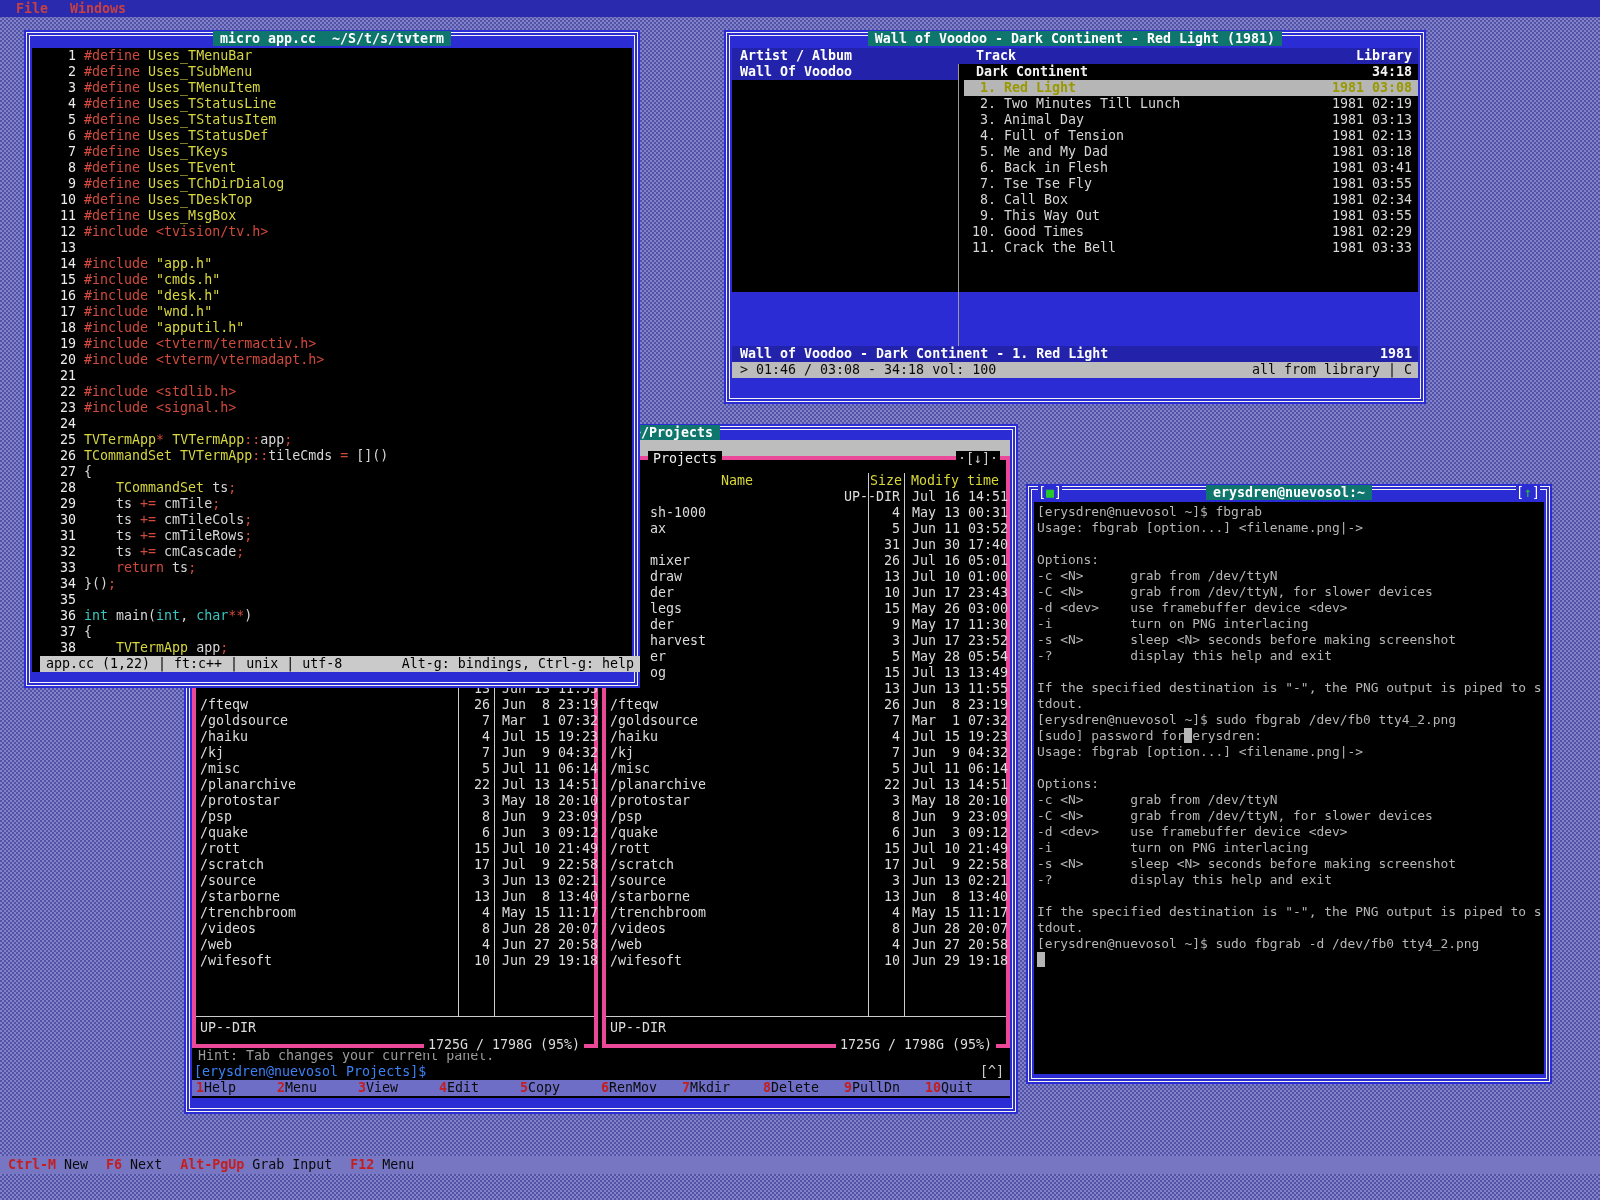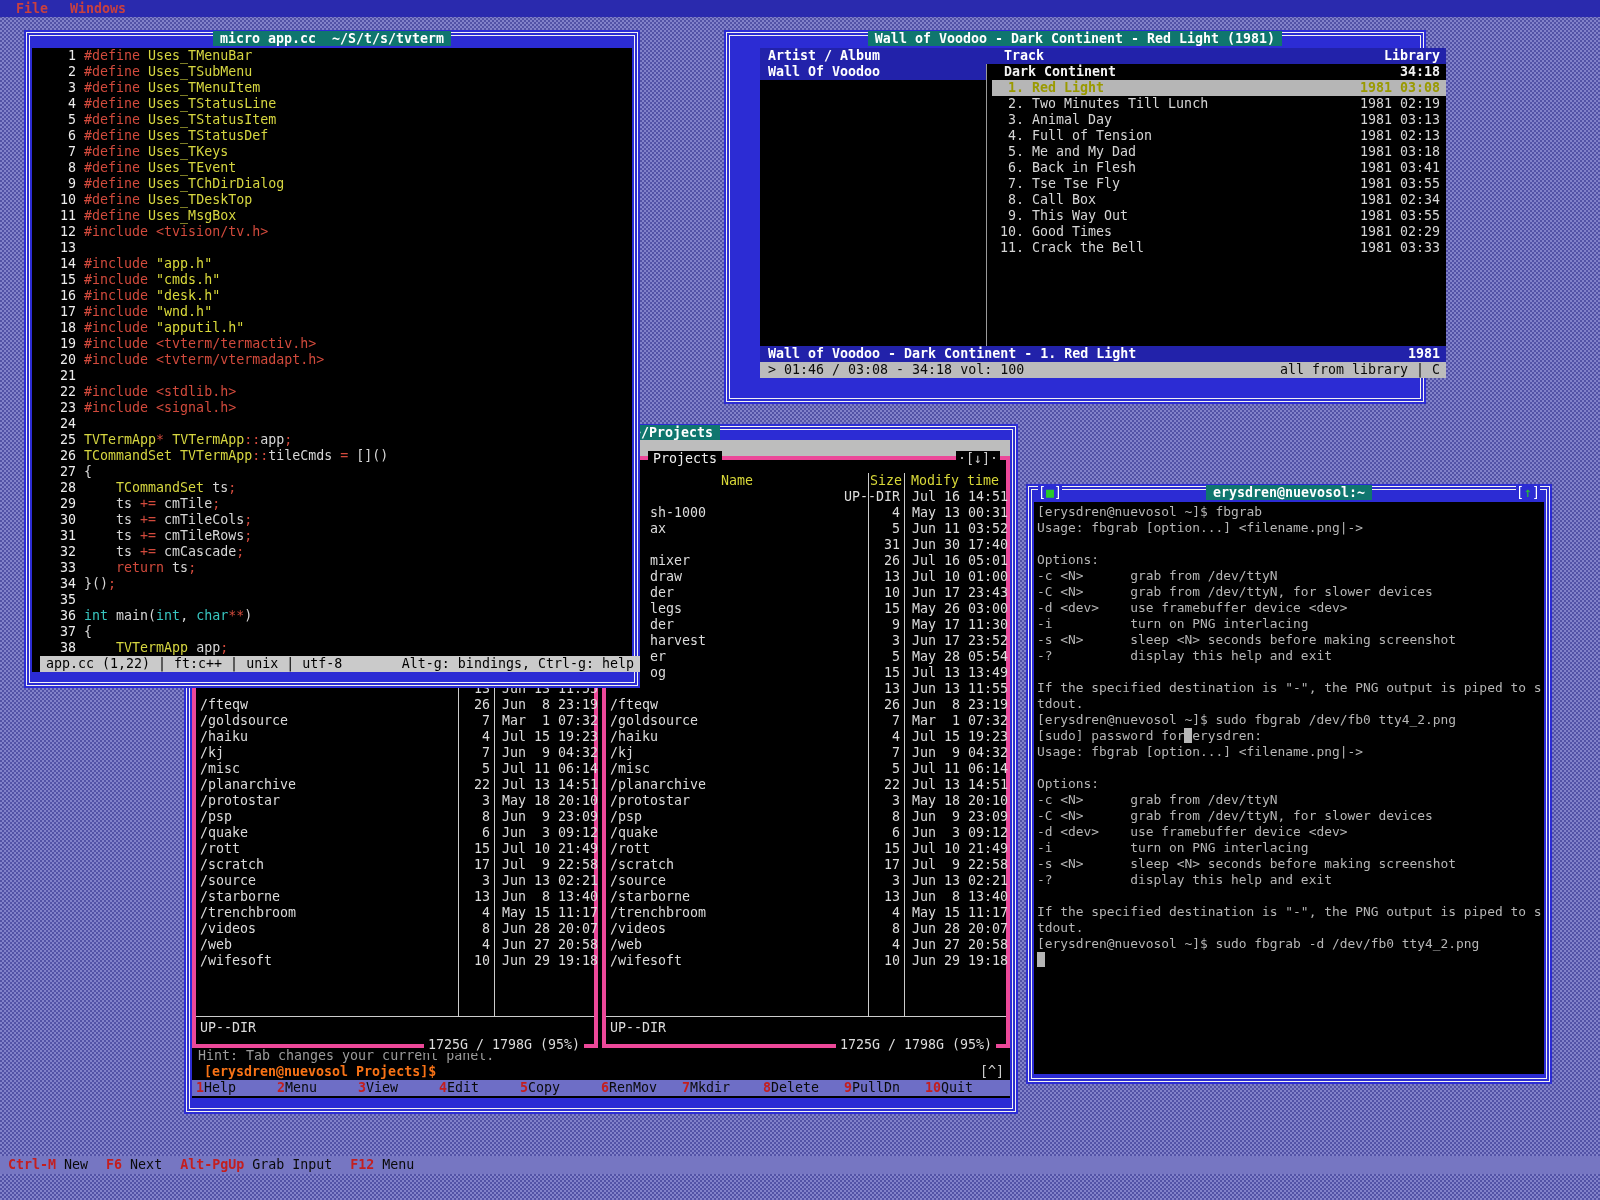--- a/index.html
+++ b/index.html
@@ -44,21 +44,21 @@
   .pp { color:#d24a3c; }
   .id { color:#d6d640; }
   .st { color:#dada3a; }
   .op { color:#d24a3c; }
   .ty { color:#38c6c0; }
   .mstatus { position:absolute; left:8px; bottom:0; width:100%; height:16px; background:#cacaca; color:#000;
     padding:0 6px; white-space:pre; display:flex; justify-content:space-between; }
 
   
   #win-cmus { left:724px; top:30px; width:702px; height:374px; z-index:12; }
-  #win-cmus .content { left:8px; top:18px; width:686px; height:330px;margin-left:28px; }
+  #win-cmus .content { left:8px; top:18px; width:686px; height:244px; }
   .chead { position:absolute; top:0; left:0; width:100%; height:16px; background:#2222aa; color:#fff; font-weight:bold; }
   .chead .c1 { position:absolute; left:8px; }
   .chead .c2 { position:absolute; left:244px; }
   .chead .c3 { position:absolute; right:6px; }
   .cartist { position:absolute; top:16px; left:0; width:226px; height:16px; background:#2222aa;
     color:#fff; font-weight:bold; padding-left:8px; }
   .calbum { position:absolute; top:16px; left:234px; right:0; height:16px; color:#f2f2f2; font-weight:bold; }
   .calbum .cab { position:absolute; left:10px; }
   .calbum .cat { position:absolute; right:6px; }
   .cdivider { position:absolute; left:226px; top:16px; width:1px; height:282px; background:#9a9a9a; }
@@ -88,21 +88,21 @@
   .sv1 { left:262px; } .sv2 { left:298px; }
   .rows { position:absolute; top:29px; left:0; right:0; }
   .mcrow { position:relative; height:16px; color:#dcdcdc; }
   .mcrow .n { position:absolute; left:4px;  width:254px; white-space:pre; overflow:hidden; }
   .mcrow .s { position:absolute; left:194px; width:100px; text-align:right; white-space:pre; }
   .mcrow .d { position:absolute; left:306px; white-space:pre; }
   .hsep { position:absolute; top:556px; left:0; right:0; height:1px; background:#cccccc; }
   .mini { position:absolute; top:560px; left:4px; color:#dcdcdc; }
   .disk { position:absolute; bottom:-9px; right:10px; background:#000; padding:0 4px; color:#dcdcdc; z-index:2; white-space:pre; }
   .mc-hint { position:absolute; top:608px; left:6px; color:#9c9c9c; }
-  .mc-cmd  { position:absolute; top:624px; left:12px; color:#f97316; white-space:pre;font-weight:bold; }
+  .mc-cmd  { position:absolute; top:624px; left:2px; color:#3b82f6; white-space:pre; }
   .mc-corner { position:absolute; top:624px; right:6px; color:#cccccc; }
   .mc-fnbar { position:absolute; top:640px; left:0; width:100%; height:16px; background:#6e6ec6; display:flex; padding-left:4px; }
   .fitem { width:81px; white-space:pre; }
   .fk { color:#c41e1e; font-weight:bold; }
   .fl { color:#0a0a0a; }
 
   
   #win-term { left:1026px; top:484px; width:526px; height:600px; z-index:30; }
   #win-term .content { left:8px; top:18px; width:510px; height:572px; font-size:12.9px; padding-top:2px; }
   .tline { height:16px; white-space:pre; color:#b6b6b6; padding-left:3px; overflow:hidden; }

